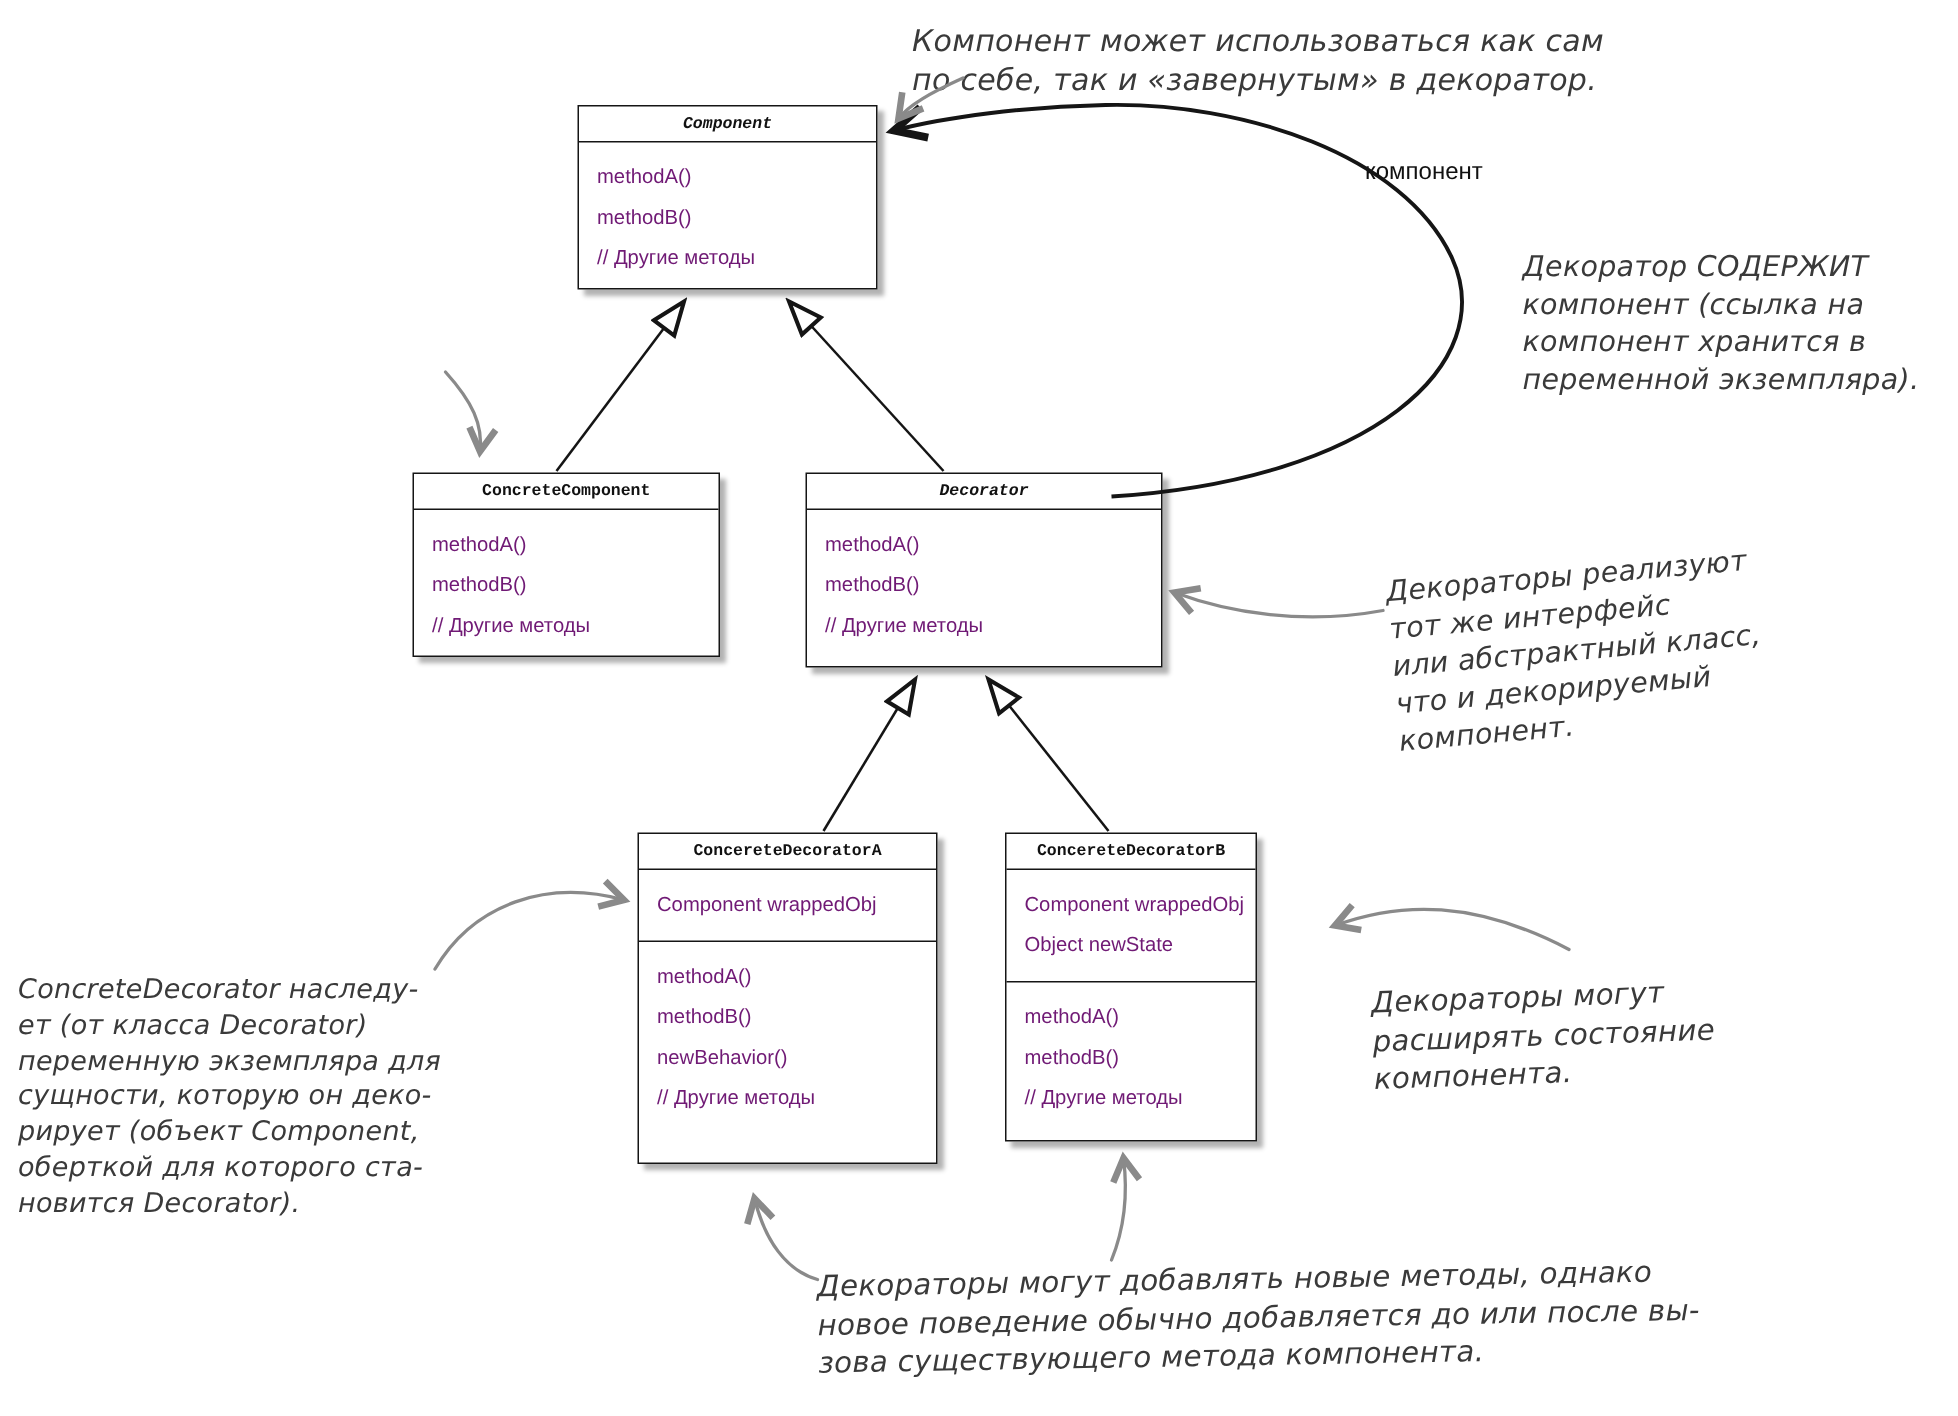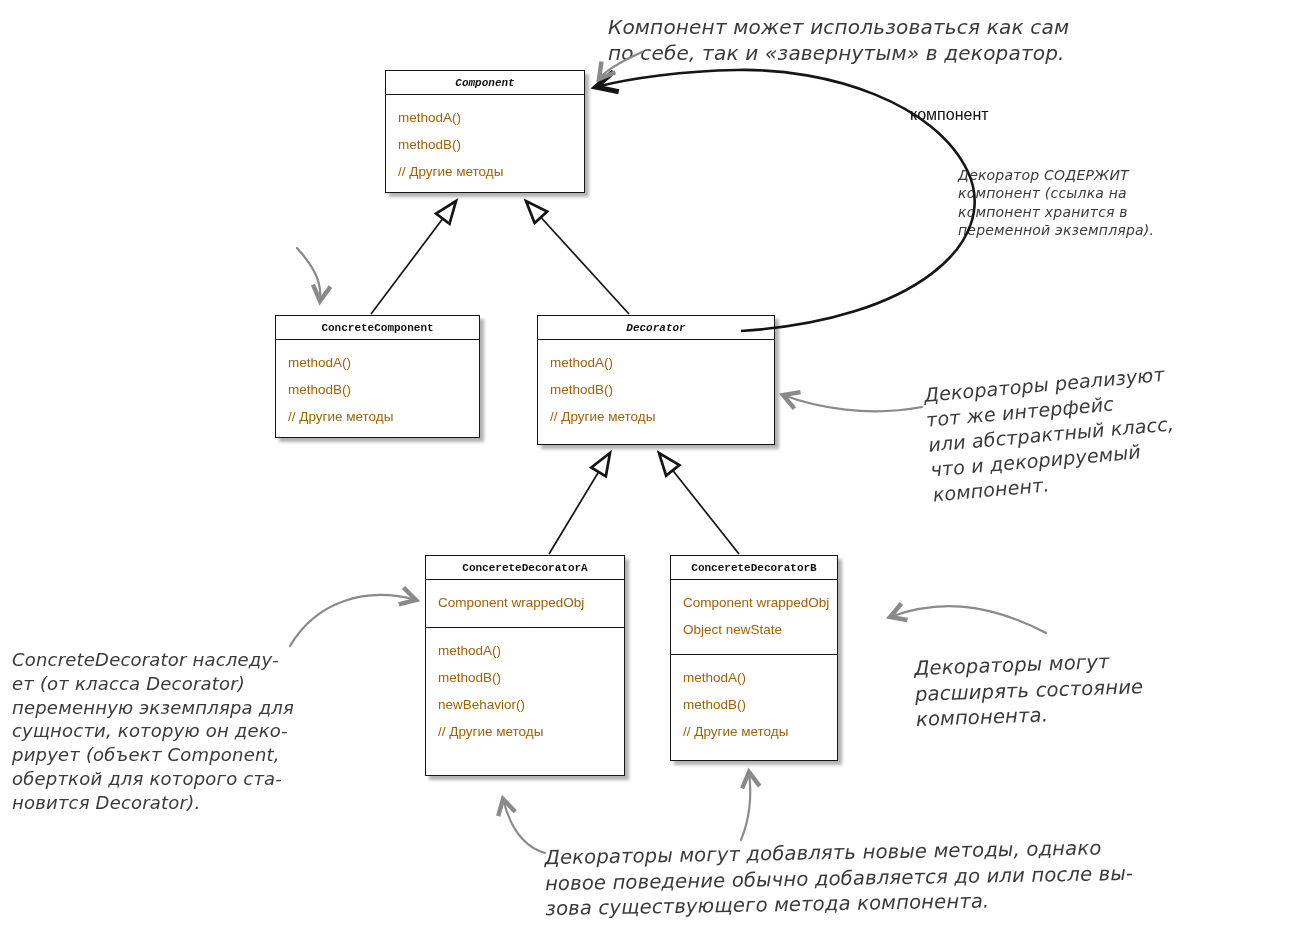--- a/index.html
+++ b/index.html
@@ -13,21 +13,21 @@
     border:1.7px solid #151515;
     box-shadow:4px 4px 3px rgba(0,0,0,.30);
   }
   .cls-title{
     text-align:center;font-weight:bold;font-size:11px;color:#111;
     padding:6px 4px 5px;border-bottom:1.7px solid #151515;font-family:Liberation Mono, monospace;
   }
   .cls-title.abstract{font-style:italic;}
   .sec{padding:9px 12px 11px;}
   .sec + .sec{border-top:1.7px solid #151515;}
-  .m{font-size:13.5px;color:#a16207;line-height:27px;white-space:nowrap;}
+  .m{font-size:13.5px;color:#701a75;line-height:27px;white-space:nowrap;}
   
   .hand{
     position:absolute;font-family:"DejaVu Sans",sans-serif;font-style:italic;
     color:#3a3a3a;font-size:19.5px;line-height:1.32;letter-spacing:.2px;
     white-space:pre-line;
   }
   .edge-label{
     position:absolute;font-family:"Liberation Sans",sans-serif;
     font-size:16px;color:#111;
   }
@@ -92,21 +92,21 @@
       <div class="m">methodA()</div>
       <div class="m">methodB()</div>
       <div class="m">// Другие методы</div>
     </div>
   </div>
 
   <div class="hand" style="left:608px;top:14px;font-size:20px">Компонент может использоваться как сам
 по себе, так и «завернутым» в декоратор.</div>
 
 
-  <div class="hand" style="left:958px;top:166px;font-size:14px">Декоратор СОДЕРЖИТ
+  <div class="hand" style="left:1015px;top:166px;font-size:19px">Декоратор СОДЕРЖИТ
 компонент (ссылка на
 компонент хранится в
 переменной экземпляра).</div>
 
   <div class="hand" style="left:928px;top:372px;font-size:19px;transform:rotate(-5deg)">Декораторы реализуют
 тот же интерфейс
 или абстрактный класс,
 что и декорируемый
 компонент.</div>
 

